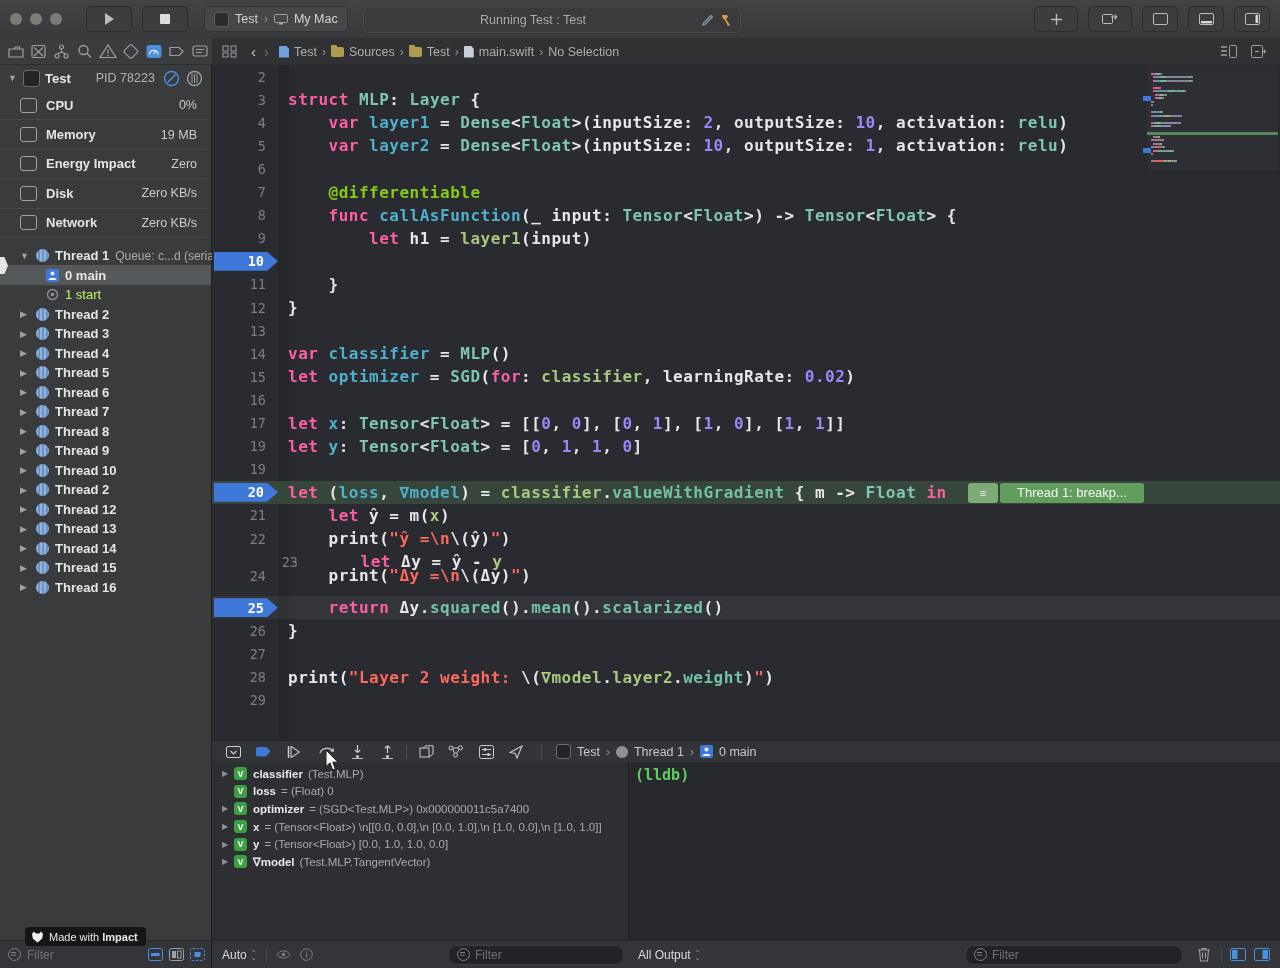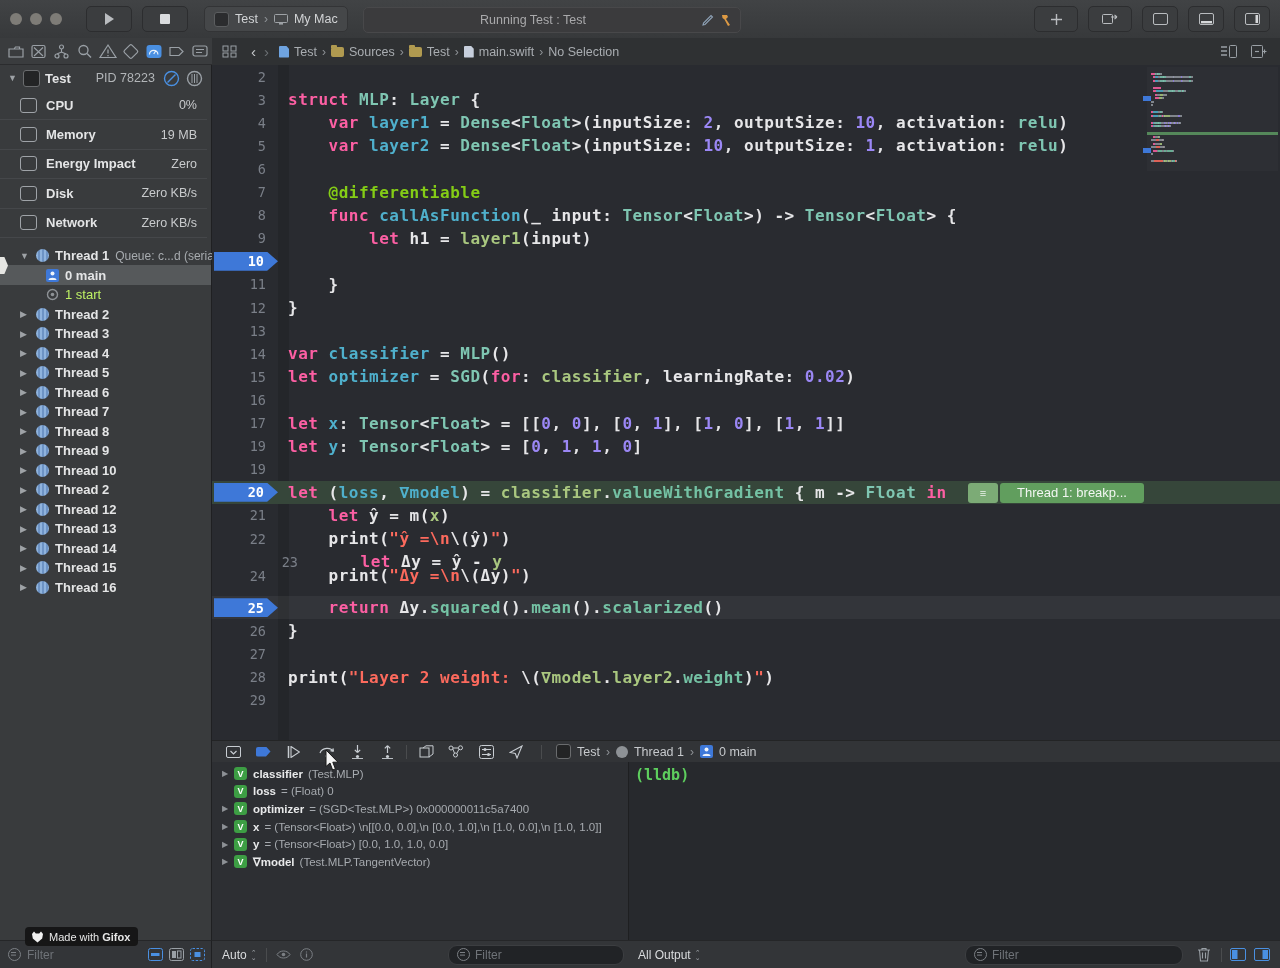--- a/index.html
+++ b/index.html
@@ -857,15 +857,15 @@
         <rect x="0.5" y="0.5" width="15" height="12" rx="1.5" fill="none" stroke="#4a90e2"></rect>
         <rect x="8.5" y="2" width="5.5" height="9" fill="#4a90e2"></rect>
       </svg>
   </div>
 
   <div class="gifox">
     <svg width="13" height="12" viewBox="0 0 13 12">
         <path d="M1,3 L3,0.5 L4.8,2.5 L8.2,2.5 L10,0.5 L12,3 L11.2,7.5 L6.5,11.5 L1.8,7.5 Z" fill="#f0f0f0"></path>
       </svg>
     <span><span>Made with</span>
-    <b>Gifox</b></span>
+    <b>Impact</b></span>
   </div>
 </div>
 
 </body></html>

